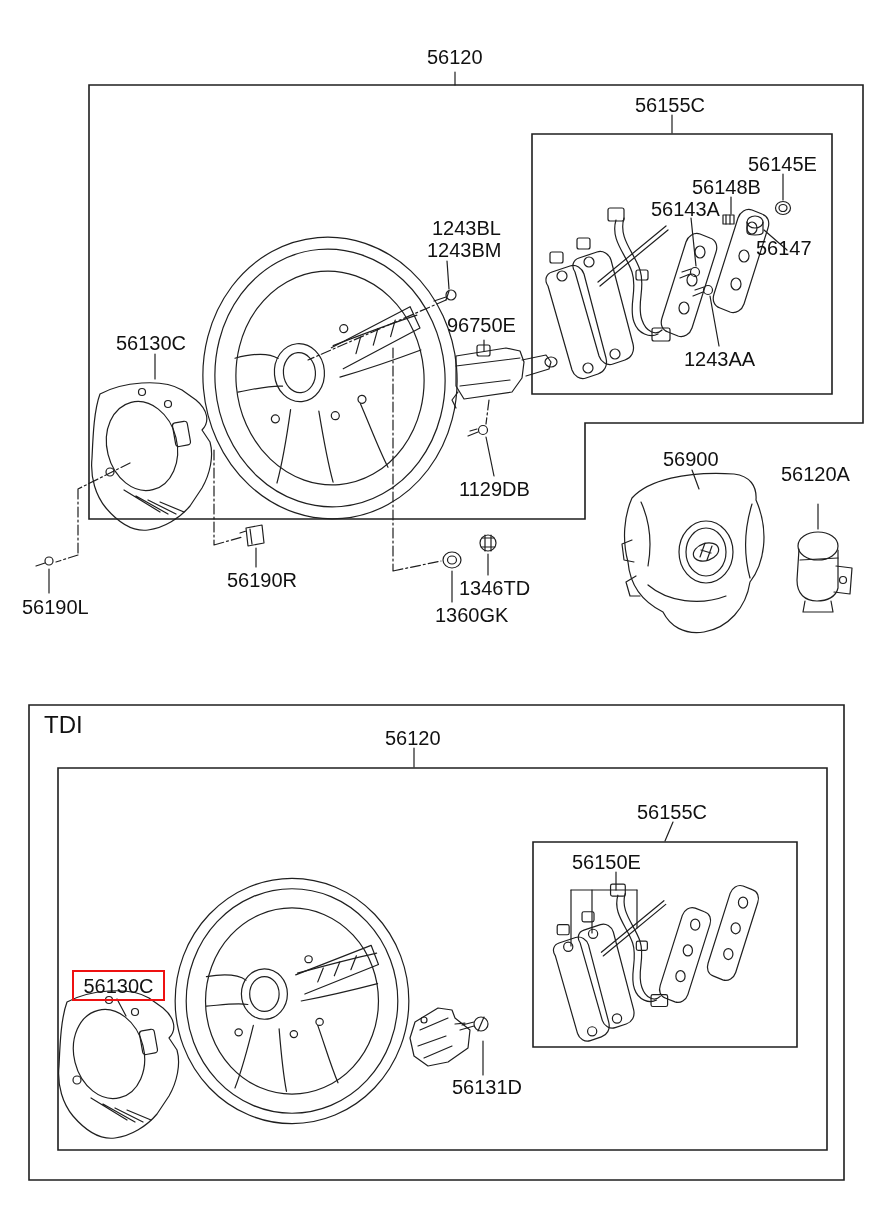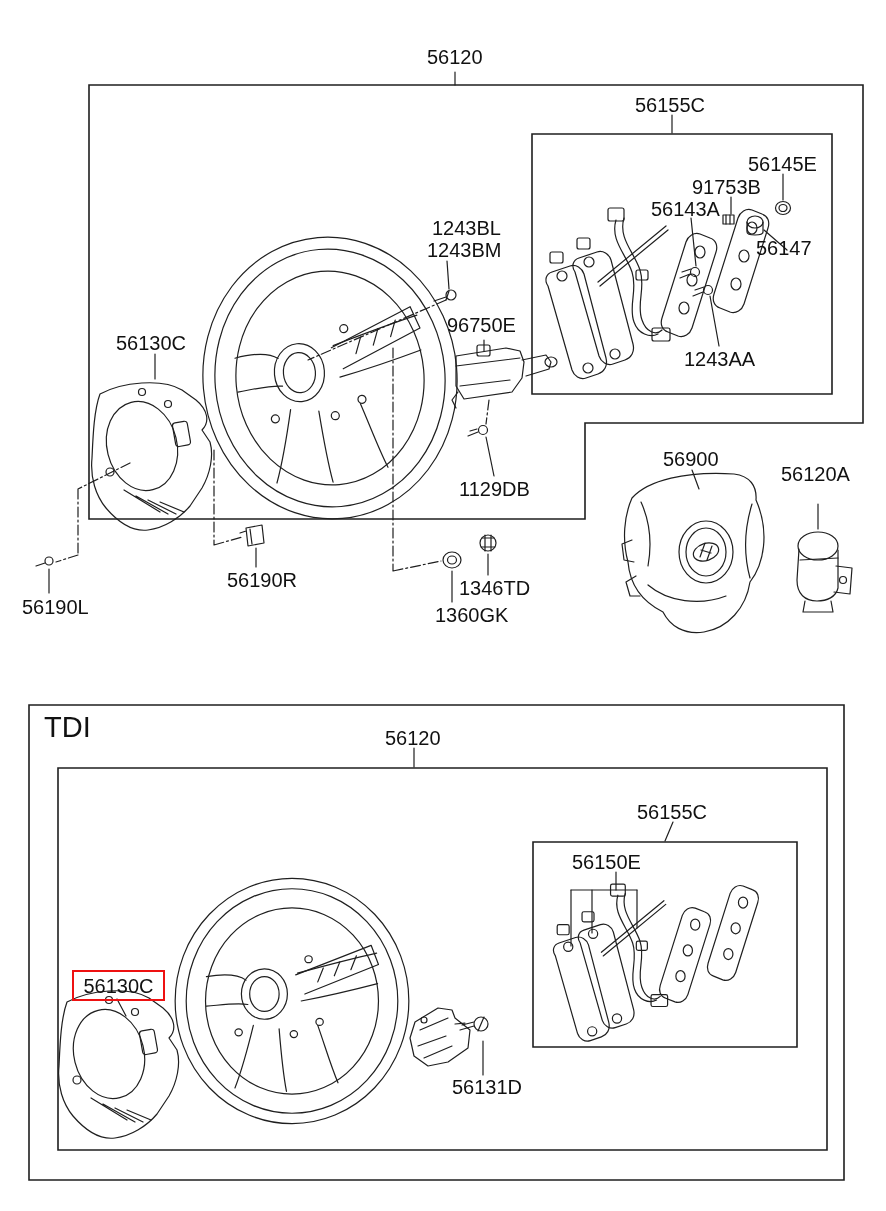--- a/index.html
+++ b/index.html
@@ -4,21 +4,21 @@
 <style>
   html,body{margin:0;padding:0;background:#fff;}
   .stage{position:relative;width:886px;height:1211px;background:#fff;overflow:hidden;
          font-family:"Liberation Sans",sans-serif;}
   .stage svg{position:absolute;left:0;top:0;}
   svg *{vector-effect:non-scaling-stroke;}
   .ln{fill:none;stroke:var(--line,#1f1f1f);stroke-width:1.2;stroke-linecap:round;stroke-linejoin:round;}
   .bx{fill:none;stroke:var(--line,#1f1f1f);stroke-width:1.6;}
   .dashdot{stroke-dasharray:10 3 2 3;}
   .lbl{position:absolute;font-size:20px;line-height:1.1;color:#111;white-space:nowrap;}
-  .variant{font-size:29px;text-align:center;}
+  .variant{font-size:24px;text-align:center;}
   .red-box{border:2px solid var(--accent-red,#ee1111);display:flex;align-items:center;
            justify-content:center;}
 </style>
 </head>
 <body>
 
 <div class="stage">
 
 <svg width="886" height="1211" viewBox="0 0 886 1211">
   <defs>
@@ -253,21 +253,21 @@
       <circle class="ln" cx="424" cy="1020" r="3"></circle>
       <circle class="ln" cx="481" cy="1024" r="7"></circle>
       <path class="ln" d="M474,1026 L460,1030 M474,1022 L462,1025 M478,1031 L484,1017"></path>
     </g>
   </g>
 </svg>
 
 <div class="lbl" style="left:427px;top:46px">56120</div>
 <div class="lbl" style="left:635px;top:94px">56155C</div>
 <div class="lbl" style="left:748px;top:153px">56145E</div>
-<div class="lbl" style="left:692px;top:176px">91753B</div>
+<div class="lbl" style="left:692px;top:176px">56148B</div>
 <div class="lbl" style="left:651px;top:198px">56143A</div>
 <div class="lbl" style="left:432px;top:217px">1243BL</div>
 <div class="lbl" style="left:427px;top:239px">1243BM</div>
 <div class="lbl" style="left:756px;top:237px">56147</div>
 <div class="lbl" style="left:447px;top:314px">96750E</div>
 <div class="lbl" style="left:116px;top:332px">56130C</div>
 <div class="lbl" style="left:684px;top:348px">1243AA</div>
 <div class="lbl" style="left:663px;top:448px">56900</div>
 <div class="lbl" style="left:459px;top:478px">1129DB</div>
 <div class="lbl" style="left:781px;top:463px">56120A</div>

